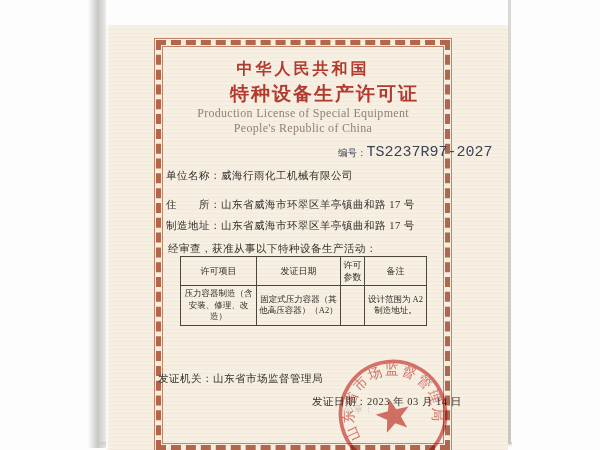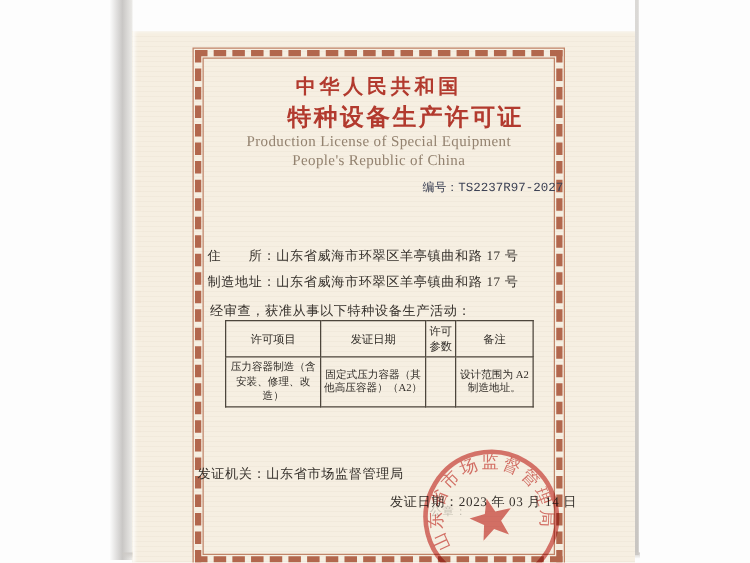--- a/index.html
+++ b/index.html
@@ -31,21 +31,21 @@
   .ctr{left:48px;right:56px;text-align:center;}
 
   .title-cn1{top:34px;font-family:"Liberation Sans","DejaVu Sans",sans-serif;
     font-weight:bold;font-size:16px;letter-spacing:3px;color:#b23a2e;}
   .title-cn2{top:56px;font-family:"Liberation Sans","DejaVu Sans",sans-serif;
     font-weight:bold;font-size:19px;letter-spacing:2px;color:#b23a2e;padding-left:43px;}
   .title-en{font-size:12px;color:#93826f;letter-spacing:0.3px;}
   .en1{top:81px;} .en2{top:96px;}
 
   .no-line{top:119px;left:232px;font-size:9.5px;color:#3e4356;}
-  .no-line .num{font-family:"Liberation Mono","DejaVu Sans Mono",monospace;font-size:10px;}
+  .no-line .num{font-family:"Liberation Mono","DejaVu Sans Mono",monospace;font-size:15px;}
 
   .fline{font-size:10.5px;color:#35302b;letter-spacing:0.5px;}
   .l-unit{top:144px;left:60px;}
   .l-addr{top:173px;left:60px;}
   .l-mfg{top:194px;left:60px;text-align:center;}
   .l-note{top:217px;left:62px;}
 
   table.perm{position:absolute;top:231px;left:74px;width:246px;
     border-collapse:collapse;table-layout:fixed;}
   table.perm td,table.perm th{border:1px solid #4d463c;color:#2f2b26;
@@ -80,20 +80,23 @@
 
     <div class="abs ctr title-cn1">中华人民共和国</div>
     <div class="abs ctr title-cn2">特种设备生产许可证</div>
     <div class="abs ctr title-en en1">Production License of Special Equipment</div>
     <div class="abs ctr title-en en2">People's Republic of China</div>
 
     <div class="abs no-line">
       <span>编号：</span><span class="num">TS2237R97-2027</span>
     </div>
 
+    <div class="abs fline l-unit">
+      <span>单位名称：</span><span>威海行雨化工机械有限公司</span>
+    </div>
     <div class="abs fline l-addr">
       <span>住　　所：</span><span>山东省威海市环翠区羊亭镇曲和路 17 号</span>
     </div>
     <div class="abs fline l-mfg">
       <span>制造地址：</span><span>山东省威海市环翠区羊亭镇曲和路 17 号</span>
     </div>
 
     <div class="abs fline l-note">经审查，获准从事以下特种设备生产活动：</div>
 
     <table class="perm">

